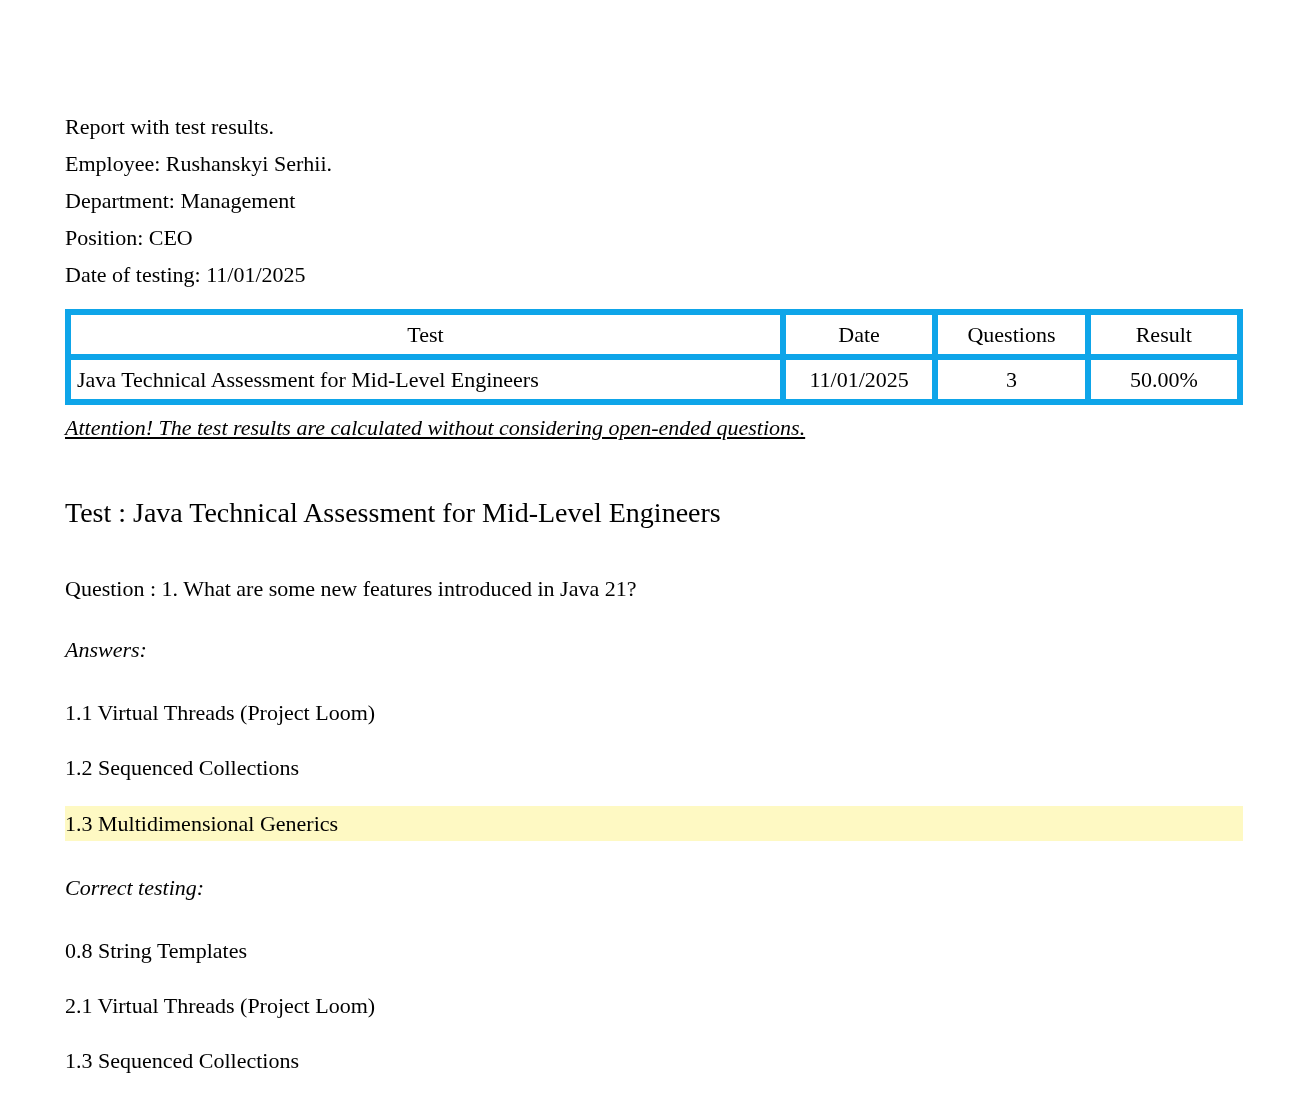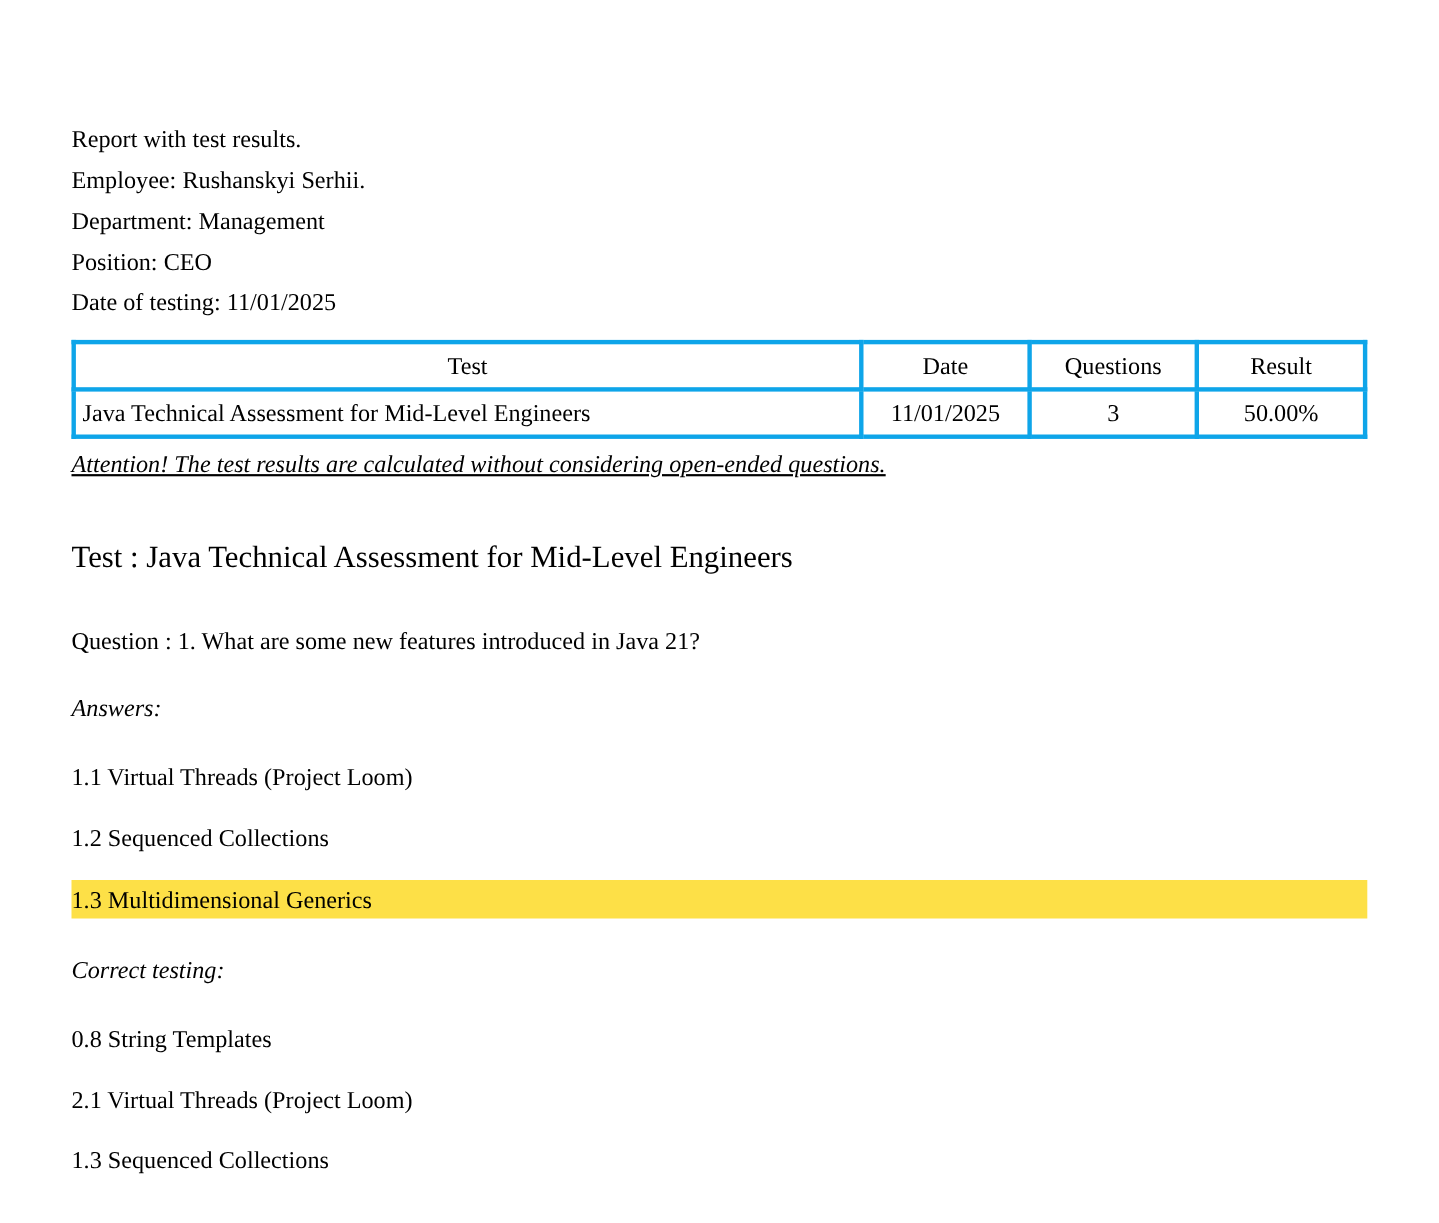--- a/index.html
+++ b/index.html
@@ -19,21 +19,21 @@
     .header-line {
       margin-bottom: 4px;
     }
     table {
       border-collapse: collapse;
       width: 100%;
       margin-top: 18px;
       font-size: 22px;
     }
     th, td {
-      border: 4px solid #0ea5e9;
+      border: 6px solid #0ea5e9;
       padding: 3px 6px;
       text-align: center;
     }
     td:first-child {
       text-align: left;
     }
     th {
       font-weight: normal;
     }
     col.col-test { width: 61%; }
@@ -61,21 +61,21 @@
     }
     .answer-item {
       margin-bottom: 22px;
     }
     .correct-label {
       font-style: italic;
       margin-top: 30px;
       margin-bottom: 30px;
     }
     .highlight {
-      background-color: #fde047;
+      background-color: #fef9c3;
       display: block;
       padding: 1px 0;
     }
   </style>
 </head>
 <body>
 
 <div class="header-line">Report with test results.</div>
 <div class="header-line">
   <span>Employee:</span>

